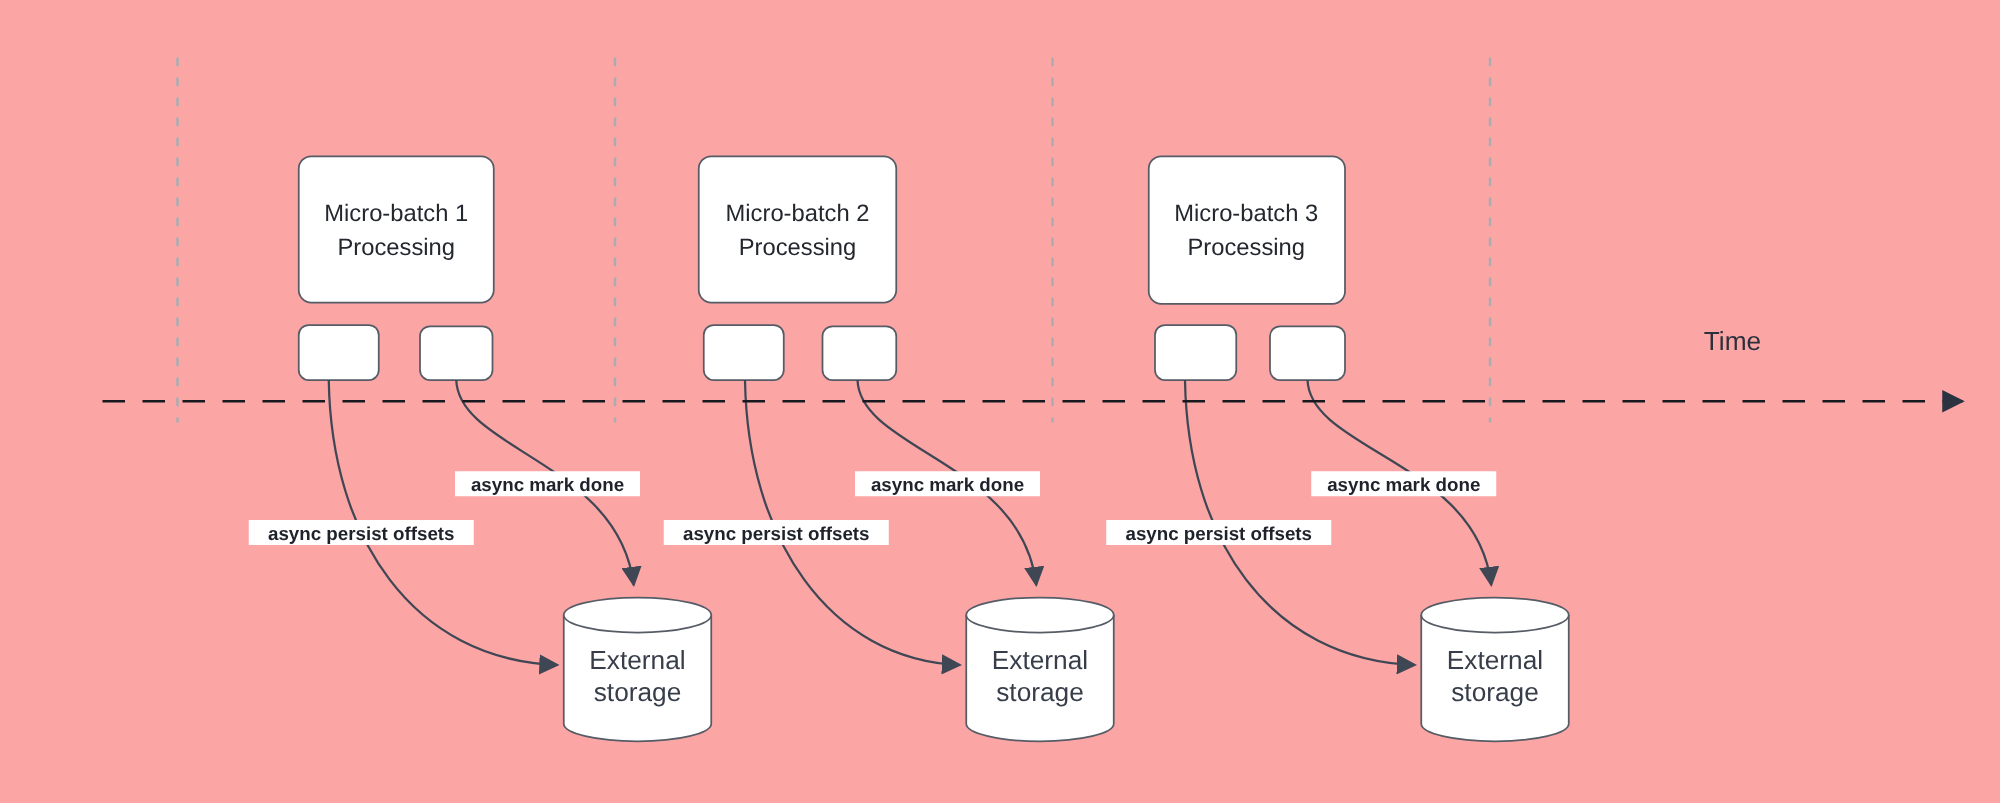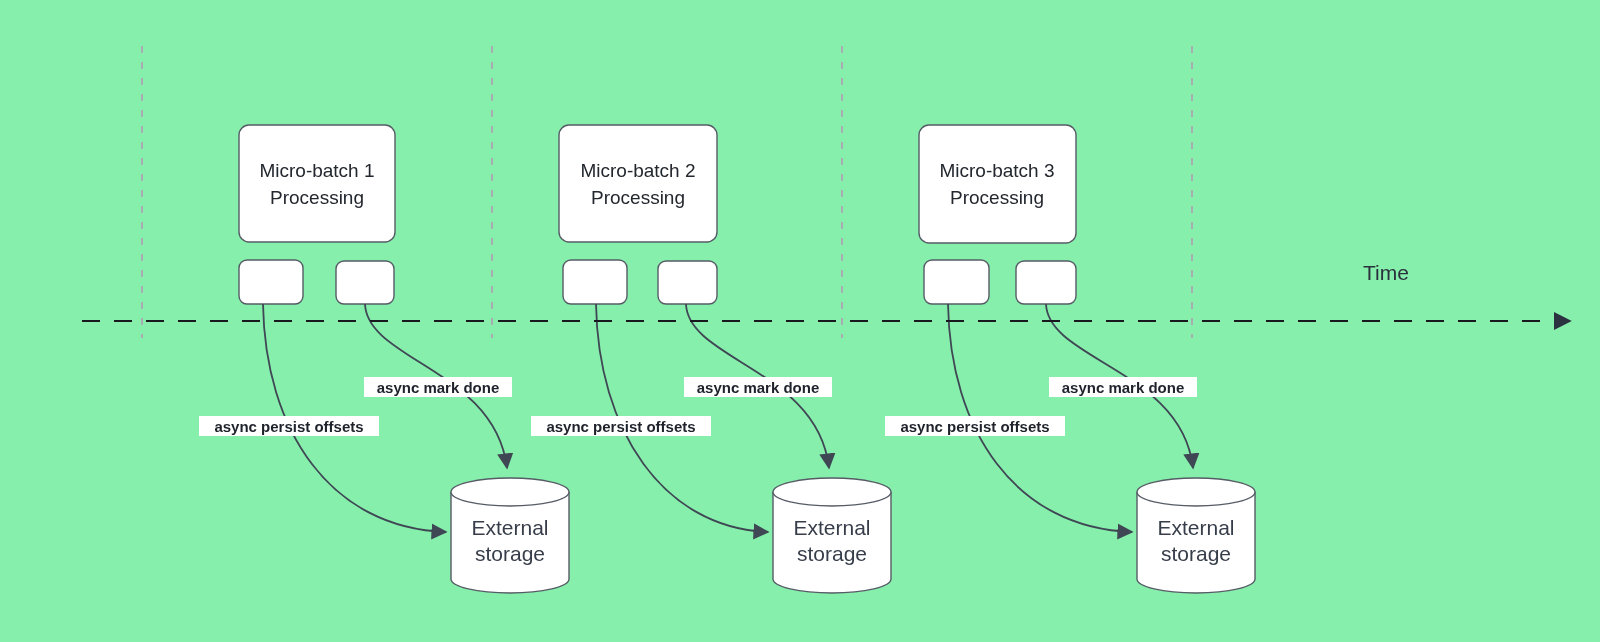--- a/index.html
+++ b/index.html
@@ -5,21 +5,21 @@
   html, body {
     margin: 0;
     padding: 0;
     background: #ffffff;
     font-family: "Liberation Sans", sans-serif;
   }
   .canvas {
     position: relative;
     width: 1600px;
     height: 642px;
-    background: #86efac;
+    background: #fca5a5;
     overflow: hidden;
   }
   svg { display: block; }
 
   .guide-line {
     stroke: #a9adb2;
     stroke-width: 2;
     stroke-dasharray: 7 9;
     fill: none;
   }

